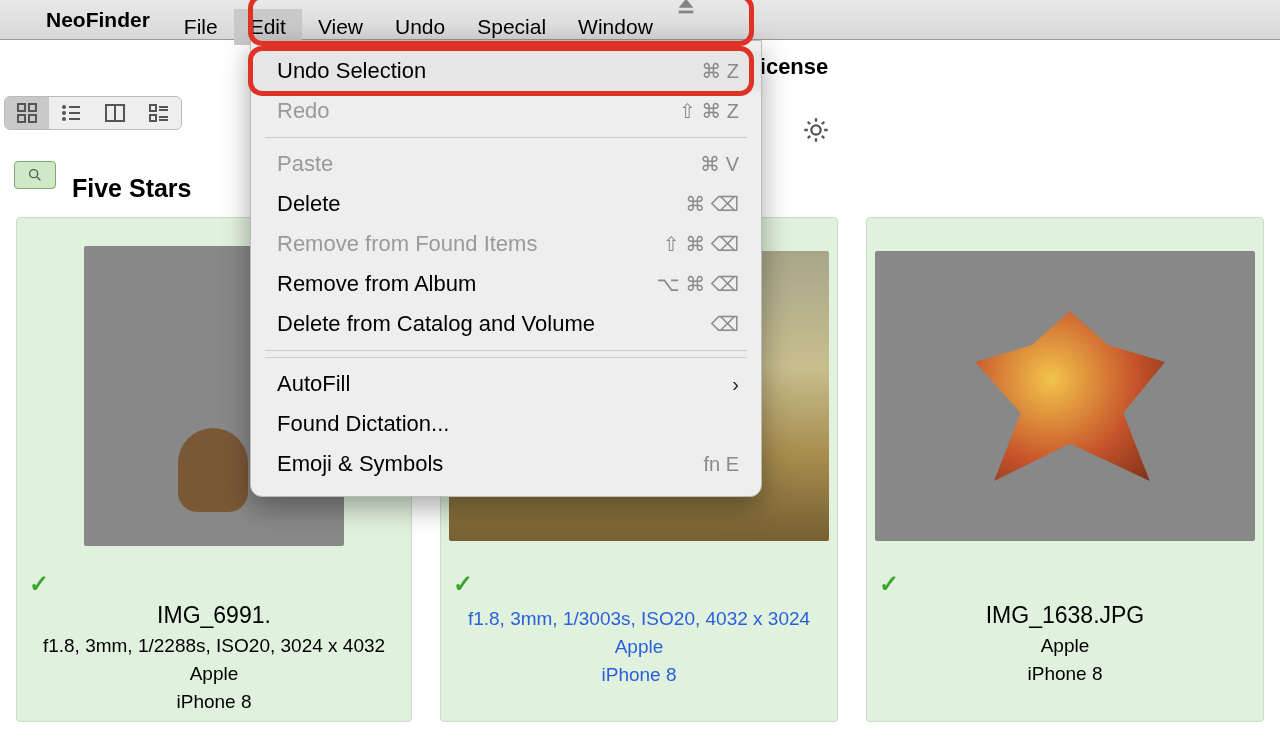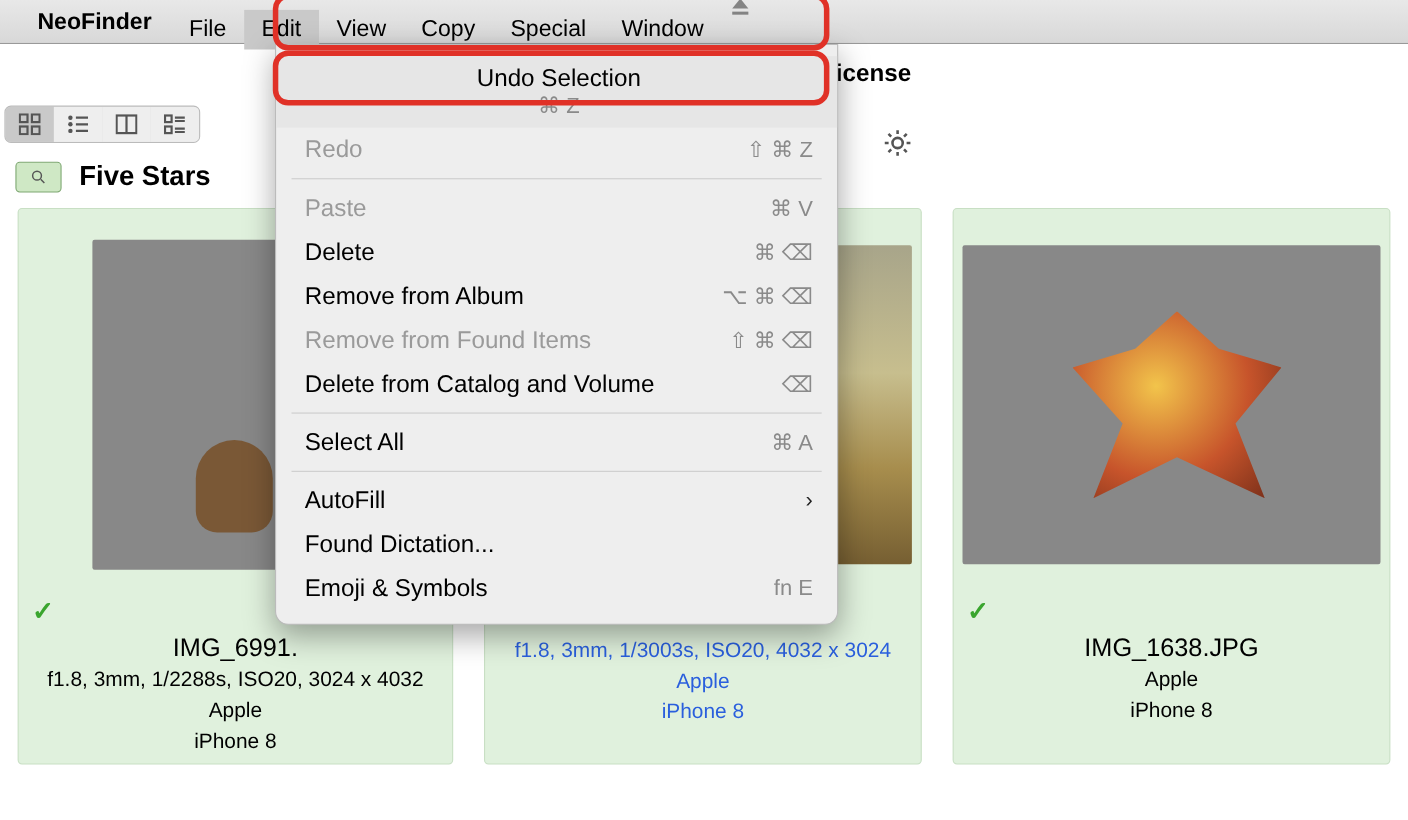--- a/index.html
+++ b/index.html
@@ -10,21 +10,21 @@
   height: 745px;
   overflow: hidden;
   position: relative;
 }
 .menubar {
   height: 40px;
   background: linear-gradient(#e8e8e8, #d8d8d8);
   border-bottom: 1px solid #999;
   display: flex;
   align-items: center;
-  padding: 0 8px;
+  padding: 0 20px;
   gap: 0;
   font-size: 21px;
 }
 .menubar .apple {
   font-size: 22px;
   padding: 0 12px 0 4px;
 }
 .menubar .app-name {
   font-weight: 700;
   margin-right: 8px;
@@ -102,20 +102,21 @@
   border: 1px solid #7fa873;
   border-radius: 4px;
   display: flex;
   align-items: center;
   justify-content: center;
 }
 .find-badge svg { width: 16px; height: 16px; }
 .album-title {
   font-size: 25px;
   font-weight: 700;
+  margin-top: 28px;
 }
 .grid {
   display: flex;
   gap: 28px;
   padding: 4px 16px;
 }
 .card {
   width: 410px;
   background: #e0f1dd;
   border: 1px solid #c8dfc4;
@@ -180,21 +181,21 @@
   padding: 10px 0 12px;
   font-size: 22px;
 }
 .dropdown .dd-item {
   display: flex;
   align-items: center;
   justify-content: space-between;
   padding: 7px 22px 7px 26px;
   cursor: pointer;
 }
-.dropdown .dd-item.highlight { background: #e6e6e6; flex-direction: column; }
+.dropdown .dd-item.highlight { background: #e6e6e6; }
 .dropdown .dd-item.disabled { color: #9a9a9a; cursor: default; }
 .dropdown .dd-short {
   color: #8a8a8a;
   font-size: 20px;
   font-family: -apple-system, sans-serif;
 }
 .dropdown hr {
   border: none;
   border-top: 1px solid #ccc;
   margin: 6px 14px;
@@ -241,21 +242,21 @@
 </style>
 </head>
 <body>
 
 <div class="menubar">
   <span class="apple"></span>
   <span class="app-name">NeoFinder</span>
   <span class="menu-item">File</span>
   <span class="menu-item active">Edit</span>
   <span class="menu-item">View</span>
-  <span class="menu-item">Copy</span>
+  <span class="menu-item">Undo</span>
   <span class="menu-item">Special</span>
   <span class="menu-item">Window</span>
   <div class="menu-right">
     <svg class="menu-icon" viewBox="0 0 24 24">
         <path class="icon-stroke" d="M6 16a4 4 0 010-8 6 6 0 0111 2 3.5 3.5 0 010 7H6z"></path>
       </svg>
     <svg class="menu-icon" viewBox="0 0 24 24">
         <path d="M12 4l8 10H4z" fill="#444"></path>
         <rect x="4" y="17" width="16" height="3" fill="#444"></rect>
       </svg>
@@ -366,37 +367,33 @@
     </div>
     <hr>
     <div class="dd-item disabled">
       <span>Paste</span>
       <span class="dd-short">⌘ V</span>
     </div>
     <div class="dd-item">
       <span>Delete</span>
       <span class="dd-short">⌘ ⌫</span>
     </div>
-    <div class="dd-item">
-      <span>Remove from Album</span>
-      <span class="dd-short">⌥ ⌘ ⌫</span>
-    </div>
     <div class="dd-item disabled">
       <span>Remove from Found Items</span>
       <span class="dd-short">⇧ ⌘ ⌫</span>
     </div>
     <div class="dd-item">
+      <span>Remove from Album</span>
+      <span class="dd-short">⌥ ⌘ ⌫</span>
+    </div>
+    <div class="dd-item">
       <span>Delete from Catalog and Volume</span>
       <span class="dd-short">⌫</span>
     </div>
     <hr>
-    <div class="dd-item">
-      <span>Select All</span>
-      <span class="dd-short">⌘ A</span>
-    </div>
     <hr>
     <div class="dd-item">
       <span>AutoFill</span>
       <span class="chev">›</span>
     </div>
     <div class="dd-item">
       <span>Found Dictation...</span>
     </div>
     <div class="dd-item">
       <span>Emoji &amp; Symbols</span>

